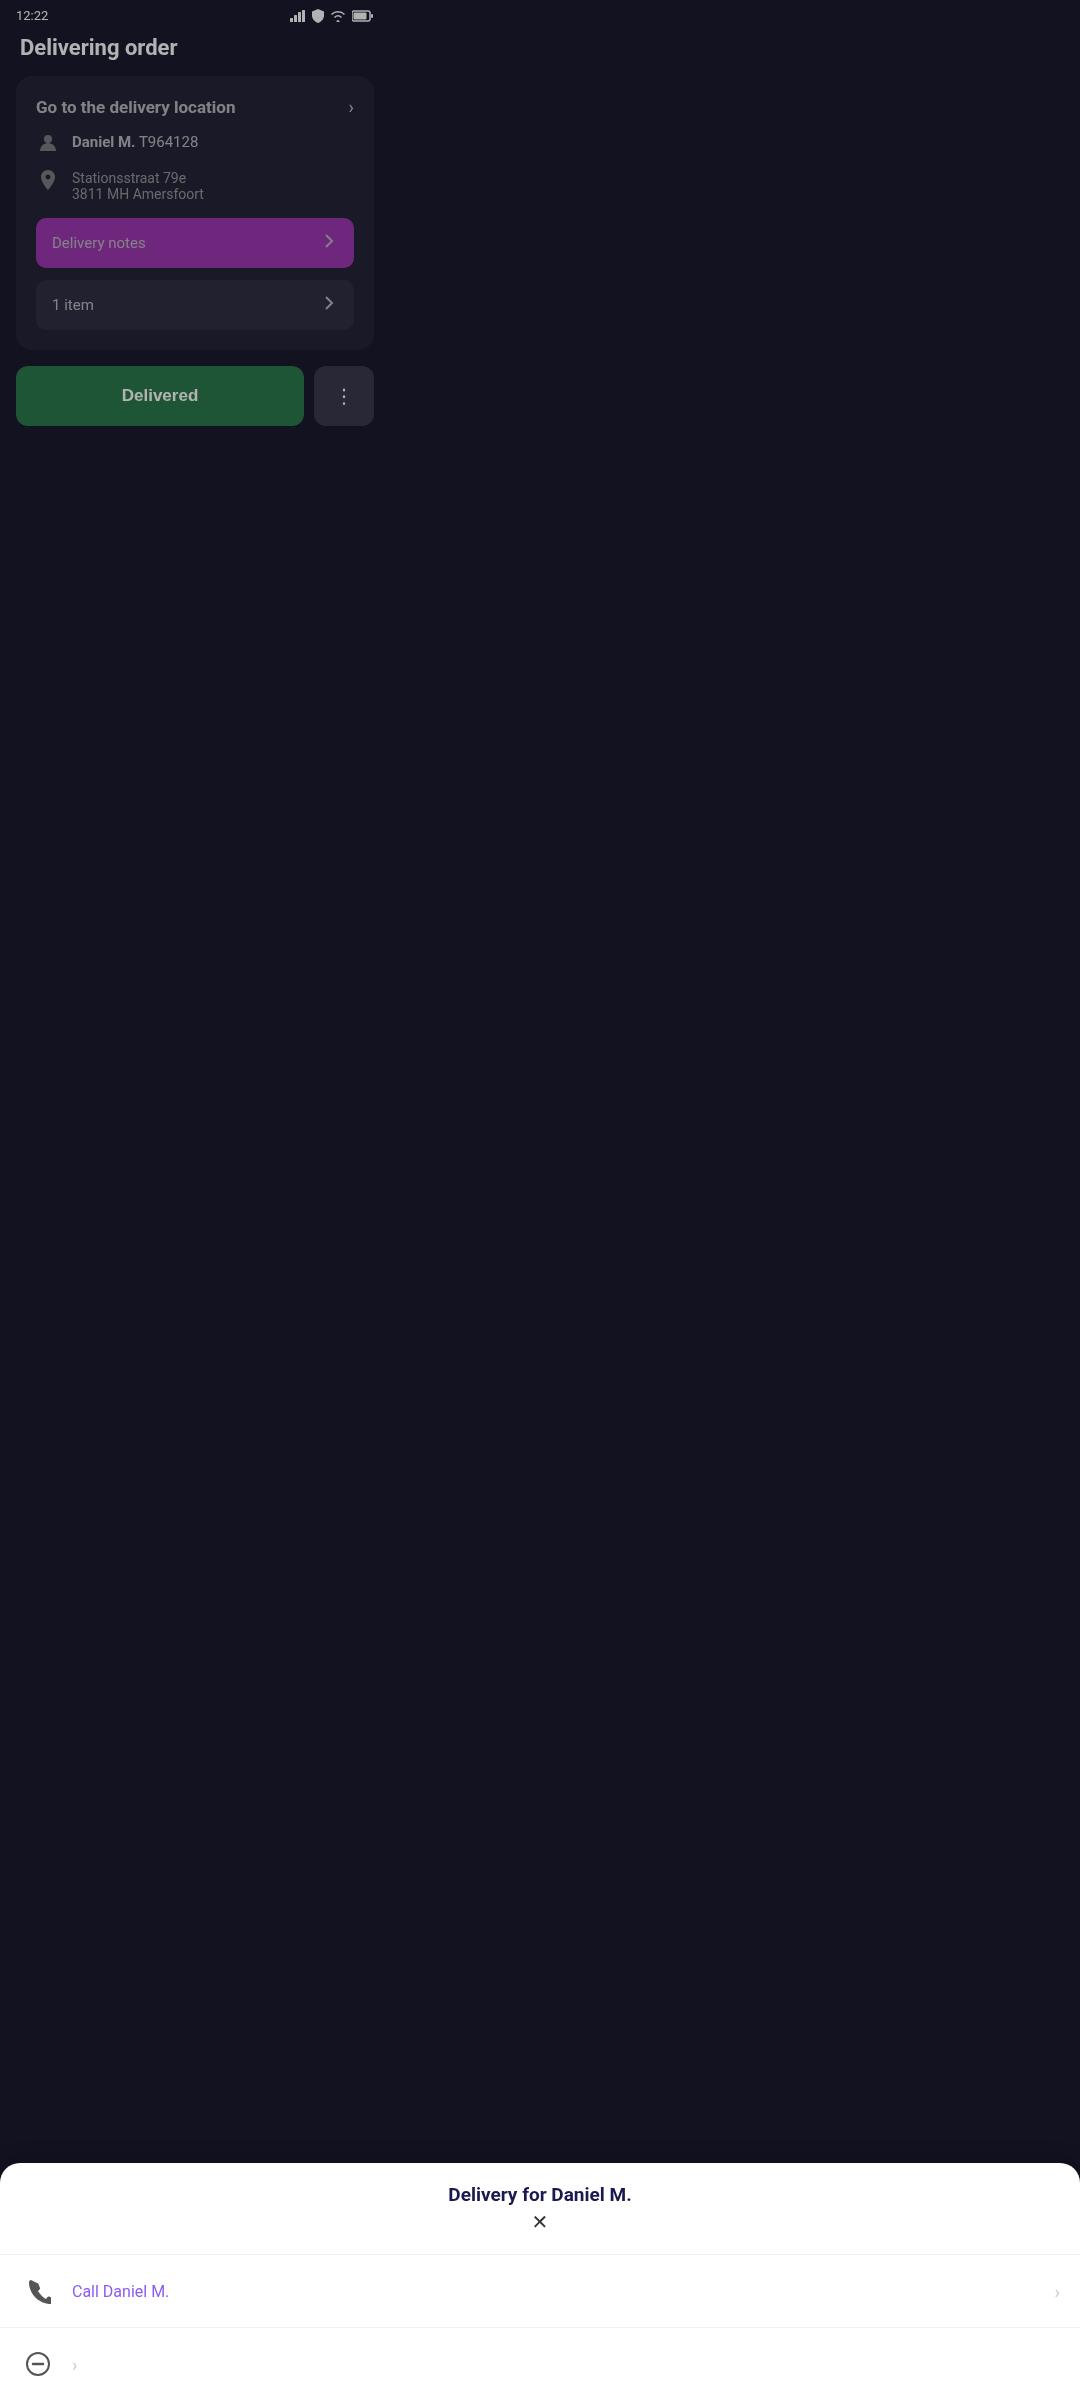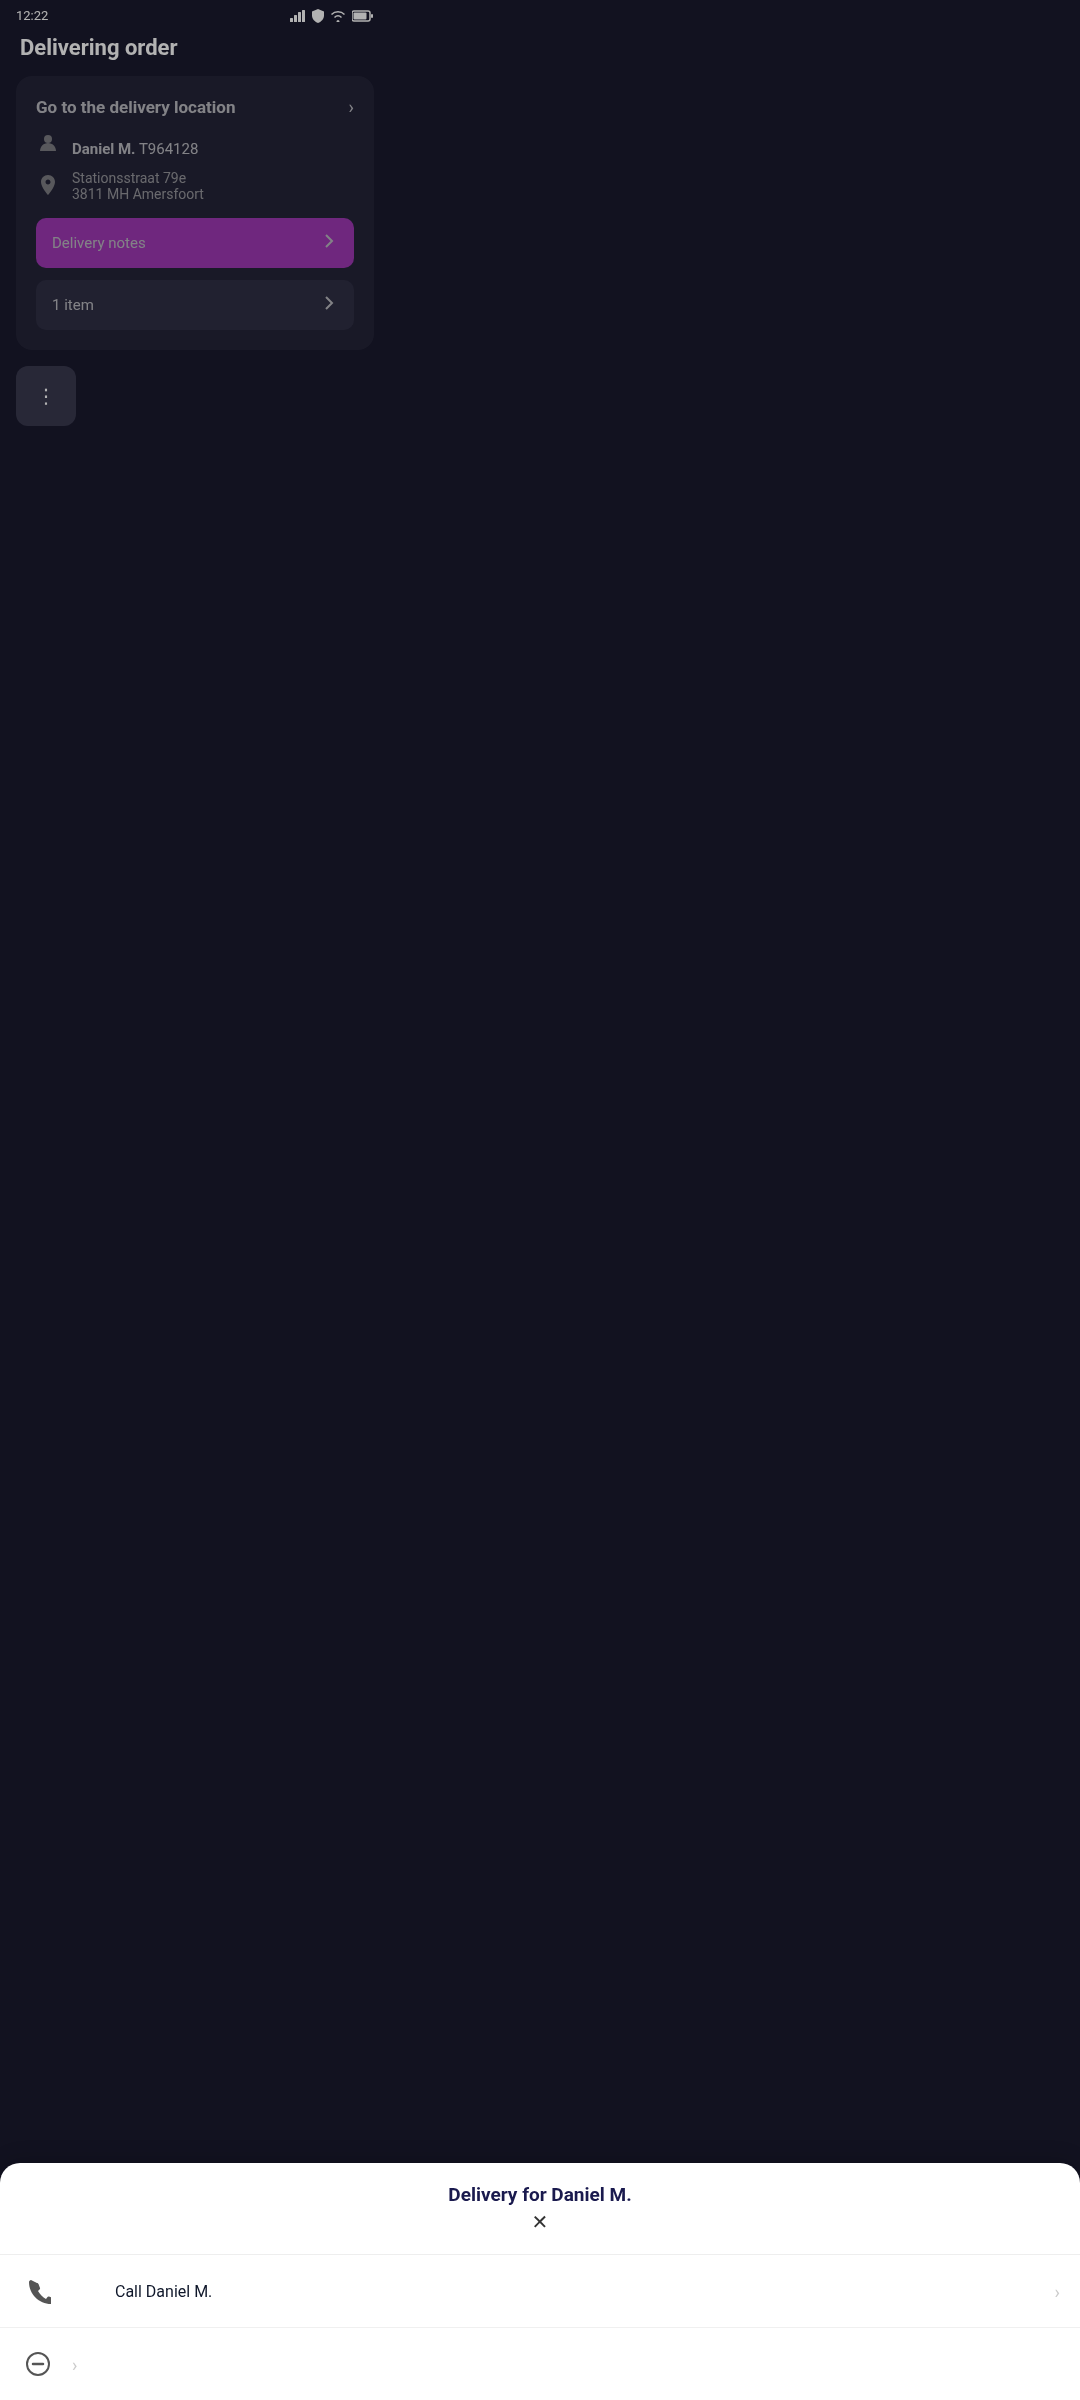--- a/index.html
+++ b/index.html
@@ -70,21 +70,21 @@
       font-weight: 700;
     }
 
     .chevron-right {
       color: white;
       font-size: 18px;
     }
 
     .info-row {
       display: flex;
-      align-items: flex-end;
+      align-items: flex-start;
       gap: 12px;
       margin-bottom: 12px;
     }
 
     .info-icon {
       color: #aaa;
       font-size: 20px;
       width: 24px;
       text-align: center;
     }
@@ -234,23 +234,22 @@
       height: 36px;
       display: flex;
       align-items: center;
       justify-content: center;
       font-size: 20px;
       color: #555;
     }
 
     .sheet-item-text {
       flex: 1;
-      color: #0f172a;
+      color: #8b5cf6;
       font-size: 16px;
-      margin-left: 43px;
     }
 
     .sheet-item-chevron {
       color: #ccc;
       font-size: 18px;
     }
   </style>
 </head>
 <body>
 
@@ -327,20 +326,21 @@
     <span class="items-label">1 item</span>
     <span>
       <svg width="18" height="18" viewBox="0 0 18 18" fill="white">
         <path d="M6 3l6 6-6 6" stroke="white" stroke-width="2" fill="none"></path>
       </svg>
     </span>
   </div>
 </div>
 
 <div class="action-row">
+  <button class="delivered-btn">Delivered</button>
   <button class="more-btn">
     <span>⋮</span>
   </button>
 </div>
 
 <div class="overlay"></div>
 
 <div class="bottom-sheet">
   <div class="sheet-header">
     <span class="sheet-title">Delivery for Daniel M.</span>

